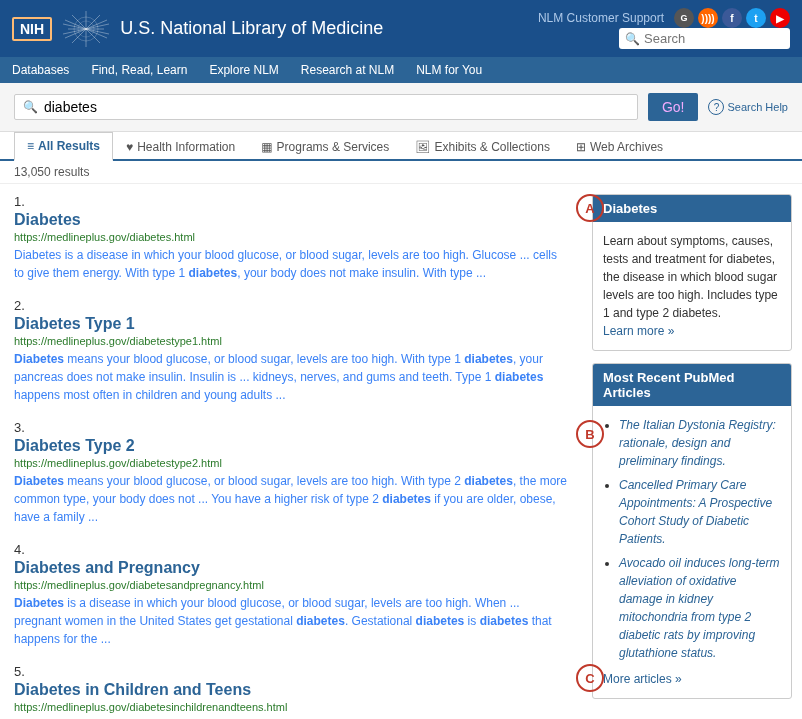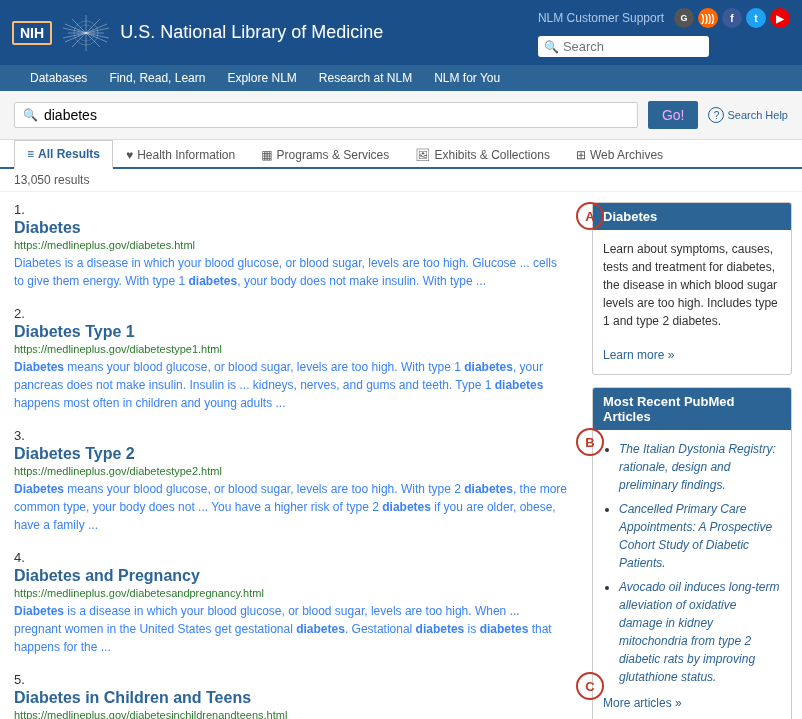--- a/index.html
+++ b/index.html
@@ -3,35 +3,35 @@
   <meta charset="utf-8">
   <style>
     * { box-sizing: border-box; margin: 0; padding: 0; }
     body { font-family: Arial, sans-serif; font-size: 13px; color: #333; background: #fff; width: 802px; }
 
     
     .header { background: #1a4f8a; padding: 8px 12px; display: flex; align-items: center; justify-content: space-between; }
     .header-left { display: flex; align-items: center; gap: 10px; }
     .nih-badge { background: #1a4f8a; border: 2px solid #fdba74; color: #fff; font-weight: bold; font-size: 14px; padding: 2px 6px; border-radius: 2px; }
     .header-title { color: #fff; font-size: 18px; font-weight: normal; }
-    .header-right { display: flex; flex-direction: column; align-items: flex-start; gap: 8px; }
+    .header-right { display: flex; flex-direction: column; align-items: flex-end; gap: 0; }
     .search-box-header { display: flex; align-items: center; background: #fff; border-radius: 3px; padding: 3px 6px; gap: 4px; }
     .search-box-header input { border: none; outline: none; font-size: 13px; width: 140px; }
     .search-icon-small { color: #888; font-size: 12px; }
     .customer-support { color: #adc8e8; font-size: 12px; display: flex; align-items: center; gap: 6px; }
     .social-icons { display: flex; gap: 4px; }
     .social-icon { width: 20px; height: 20px; border-radius: 50%; display: flex; align-items: center; justify-content: center; font-size: 10px; color: #fff; font-weight: bold; }
     .social-icon.rss { background: #f60; }
     .social-icon.fb { background: #3b5998; }
     .social-icon.tw { background: #1da1f2; }
     .social-icon.yt { background: #e00; }
     .social-icon.gov { background: #555; font-size: 9px; }
 
     
-    .nav-bar { background: #2c6496; display: flex; padding: 0 20px; gap: 2px; }
+    .nav-bar { background: #2c6496; display: flex; padding: 0 2px; gap: 2px; }
     .nav-item { color: #fff; font-size: 12px; padding: 6px 10px; cursor: pointer; border-radius: 2px 2px 0 0; }
 
     
     .search-area { padding: 10px 14px; display: flex; align-items: center; gap: 10px; background: #f5f5f5; border-bottom: 1px solid #ddd; }
     .search-main { display: flex; align-items: center; flex: 1; border: 1px solid #ccc; background: #fff; border-radius: 2px; padding: 4px 8px; gap: 6px; }
     .search-main input { border: none; outline: none; font-size: 14px; flex: 1; }
     .go-btn { background: #2c6496; color: #f0abfc; border: none; padding: 6px 14px; font-size: 14px; cursor: pointer; border-radius: 2px; }
     .search-help { color: #2c6496; font-size: 11px; text-decoration: none; display: flex; align-items: center; gap: 3px; white-space: nowrap; }
     .search-help::before { content: "?"; display: inline-flex; align-items: center; justify-content: center; width: 14px; height: 14px; border-radius: 50%; border: 1px solid #2c6496; font-size: 10px; }
 
@@ -52,21 +52,21 @@
     .result-title { color: #2c6496; font-size: 16px; font-weight: bold; cursor: pointer; text-decoration: none; display: block; margin: 2px 0; }
     .result-url { color: #2a7a2a; font-size: 11px; margin-bottom: 3px; }
     .result-desc { font-size: 12px; line-height: 1.5; color: #3b82f6; }
     .result-desc b { font-weight: bold; }
 
     
     .sidebar { width: 220px; padding: 10px; flex-shrink: 0; }
     .sidebar-card { border: 1px solid #ccc; border-radius: 3px; margin-bottom: 12px; overflow: hidden; }
     .sidebar-card-title { background: #2c6496; color: #fff; padding: 6px 10px; font-size: 13px; font-weight: bold; }
     .sidebar-card-body { padding: 10px; font-size: 12px; line-height: 1.5; }
-    .sidebar-card-body p { margin-bottom: 16px; }
+    .sidebar-card-body p { margin-bottom: 0; }
     .sidebar-learn-more { color: #2c6496; text-decoration: none; font-size: 12px; }
     .sidebar-card-body ul { padding-left: 16px; margin-bottom: 8px; }
     .sidebar-card-body ul li { margin-bottom: 6px; font-style: italic; }
     .sidebar-card-body ul li a { color: #2c6496; text-decoration: none; }
 
     .starburst-svg { }
   </style>
 </head>
 <body>
 

